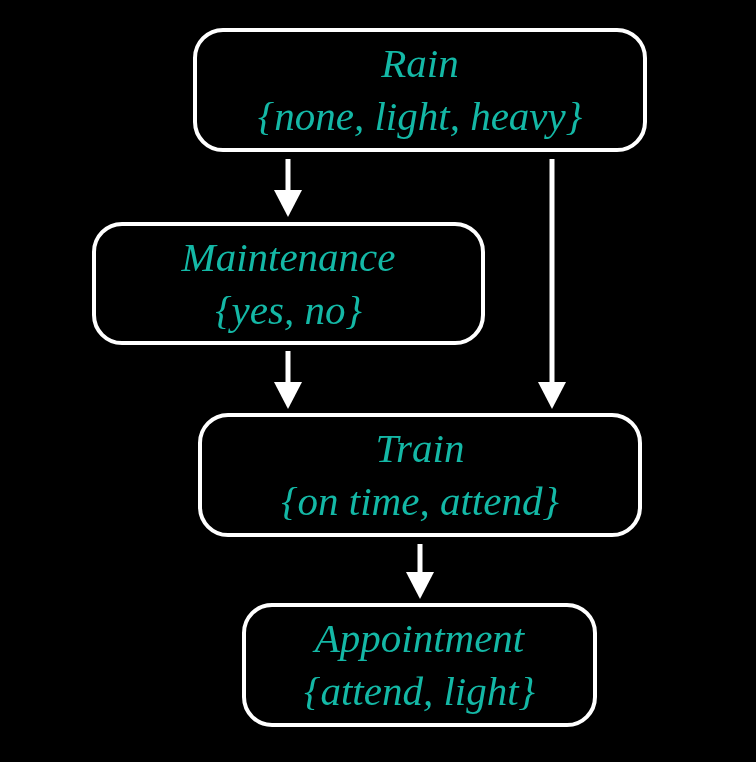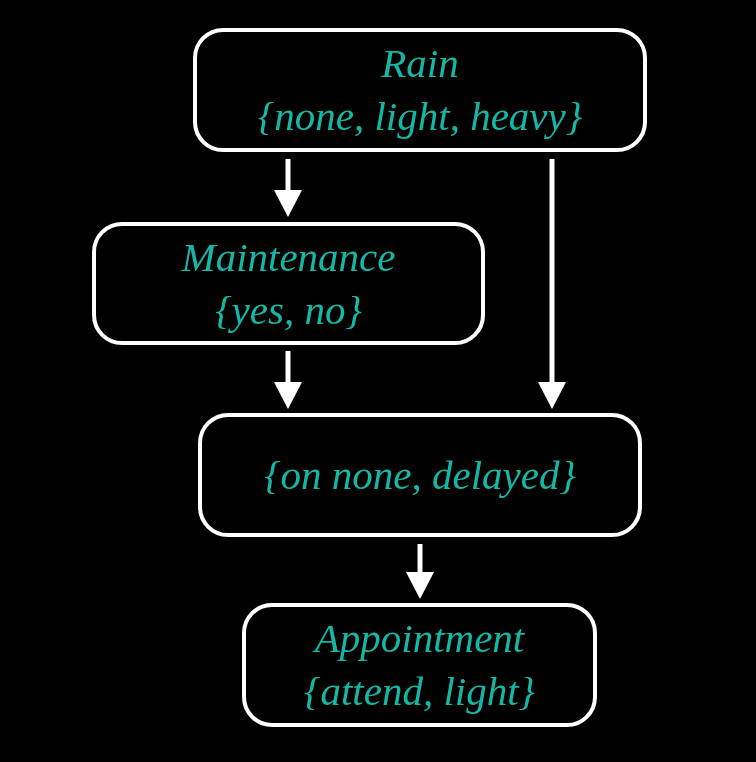--- a/index.html
+++ b/index.html
@@ -79,21 +79,22 @@
     <div class="label">Rain</div>
     <div class="values">{none, light, heavy}</div>
   </div>
 
   <div class="node" id="node-maintenance">
     <div class="label">Maintenance</div>
     <div class="values">{yes, no}</div>
   </div>
 
   <div class="node" id="node-train">
-    <div class="values">{on none, delayed}</div>
+    <div class="label">Train</div>
+    <div class="values">{on time, attend}</div>
   </div>
 
   <div class="node" id="node-appointment">
     <div class="label">Appointment</div>
     <div class="values">{attend, light}</div>
   </div>
 
 </div>
 
 </body></html>

